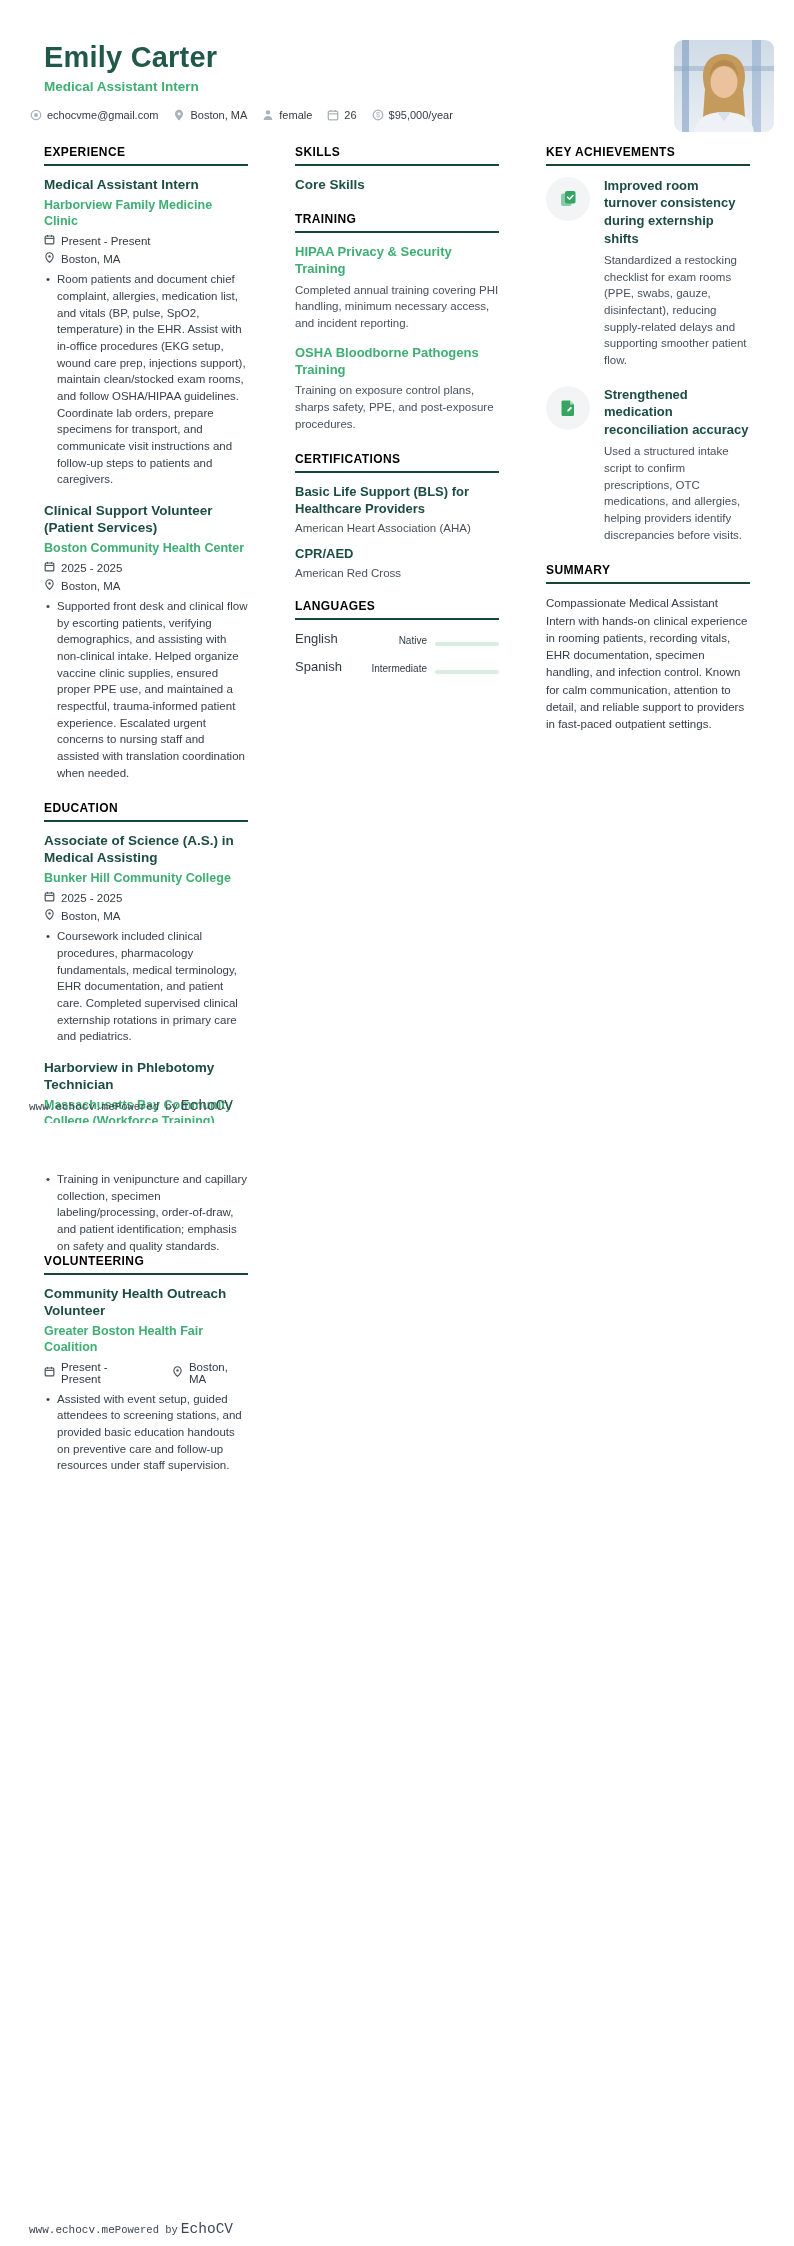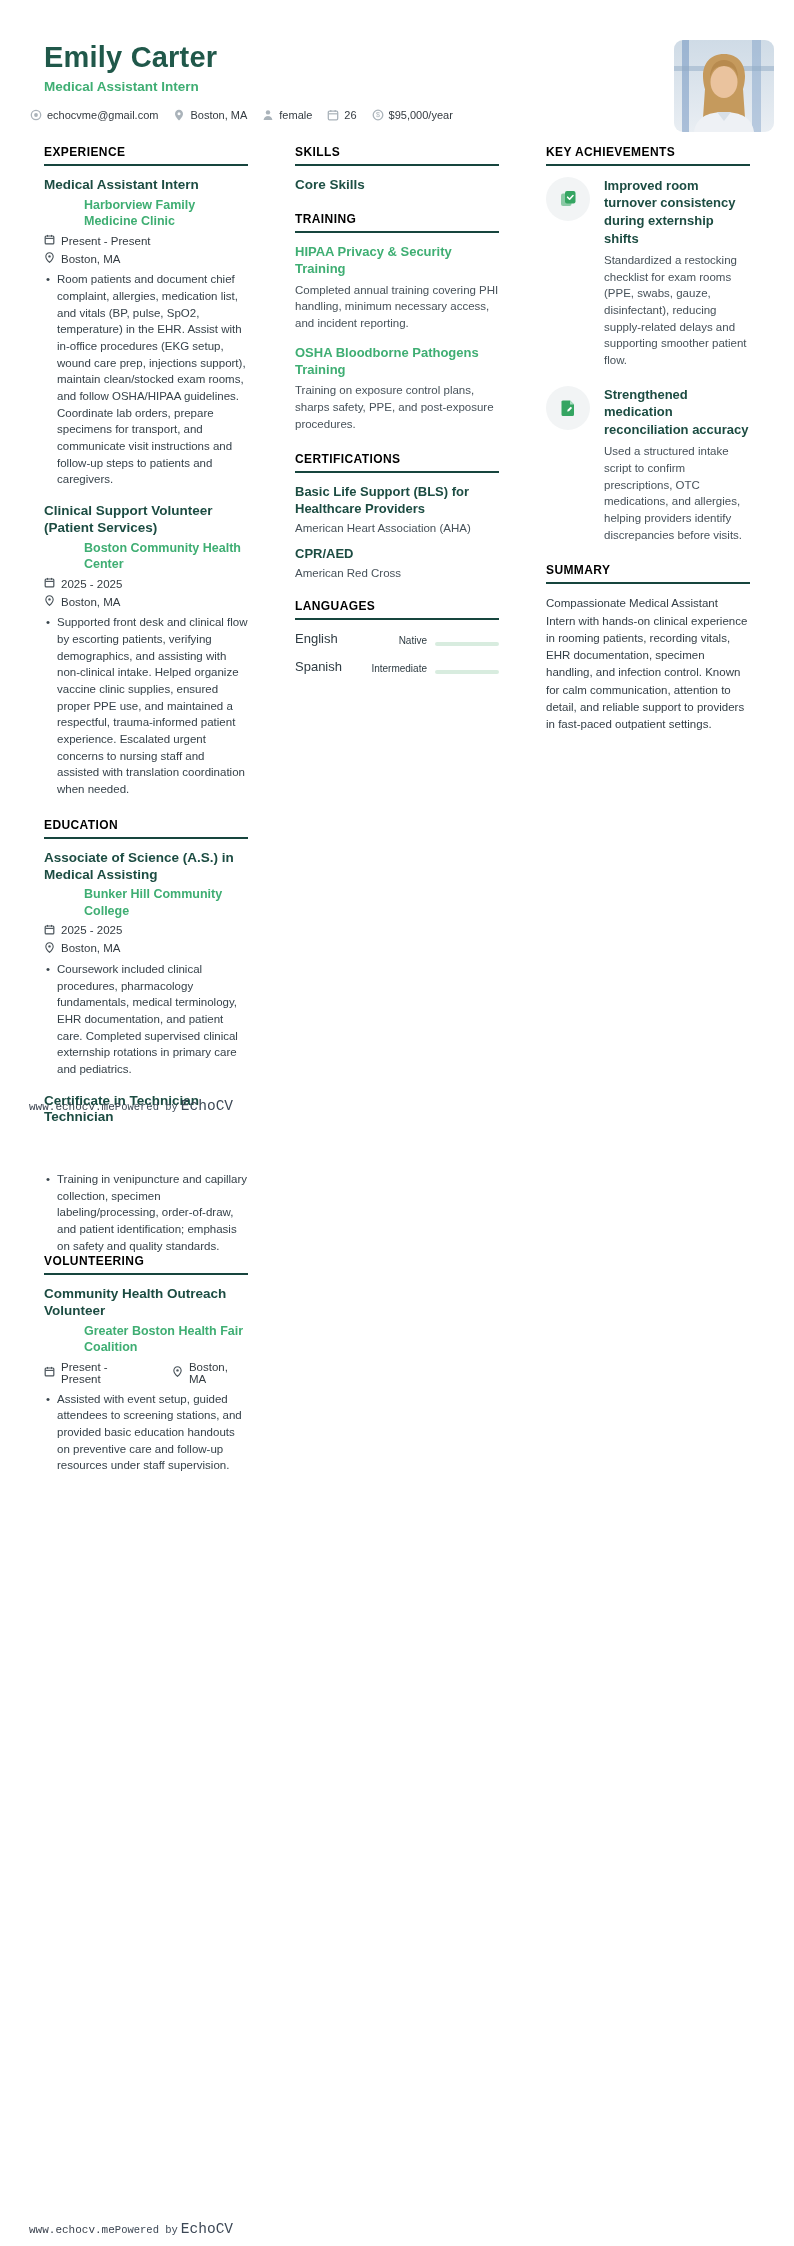--- a/index.html
+++ b/index.html
@@ -19,21 +19,21 @@
   .columns{display:flex;gap:47px;padding:24px 44px 0 44px;}
   .col{width:204px;flex:none;}
 
   .section{margin-bottom:20px;}
   .section-heading{font-size:12px;font-weight:600;letter-spacing:.4px;color:#000000;
     padding-bottom:5px;border-bottom:2px solid #17453e;margin-bottom:11px;}
 
   
   .entry{margin-bottom:15px;}
   .entry-title{font-size:13.5px;font-weight:700;color:#1c4c42;line-height:1.25;}
-  .entry-org{font-size:12.5px;font-weight:600;color:#3fae73;margin-top:3px;line-height:1.3;margin-left:40px;}
+  .entry-org{font-size:12.5px;font-weight:600;color:#3fae73;margin-top:3px;line-height:1.3;}
   .meta-line{display:flex;align-items:center;gap:6px;margin-top:5px;font-size:11.5px;color:#333b41;}
   .meta-inline{display:flex;align-items:center;gap:22px;margin-top:5px;}
   .meta-piece{display:flex;align-items:center;gap:6px;font-size:11.5px;color:#333b41;}
   ul.bullets{margin:6px 0 0 0;padding:0;list-style:none;}
   ul.bullets li{font-size:11.5px;line-height:1.45;color:#36424a;padding-left:13px;position:relative;}
   ul.bullets li::before{content:"•";position:absolute;left:2px;top:0;color:#36424a;}
 
   
   .skills-group-title{font-size:13.5px;font-weight:700;color:#1d4f44;margin-bottom:10px;}
   .skill-chip{display:inline-block;font-size:11.5px;color:#2e3b42;border-bottom:1.5px solid #454f56;
@@ -233,21 +233,21 @@
                   <circle cx="6" cy="4.8" r="1.3" fill="#49535a"></circle>
                 </svg></span>
             <span>Boston, MA</span>
           </div>
           <ul class="bullets">
             <li>Coursework included clinical procedures, pharmacology fundamentals, medical terminology, EHR documentation, and patient care. Completed supervised clinical externship rotations in primary care and pediatrics.</li>
           </ul>
         </div>
 
         <div class="entry">
-          <div class="entry-title">Certificate in Technician Technician</div>
+          <div class="entry-title">Harborview in Phlebotomy Technician</div>
           <div class="entry-org">Massachusetts Bay Community College (Workforce Training)</div>
 
         </div>
       </div>
     </div>
 
     <div class="col">
 
       <div class="section">
         <div class="section-heading">SKILLS</div>

